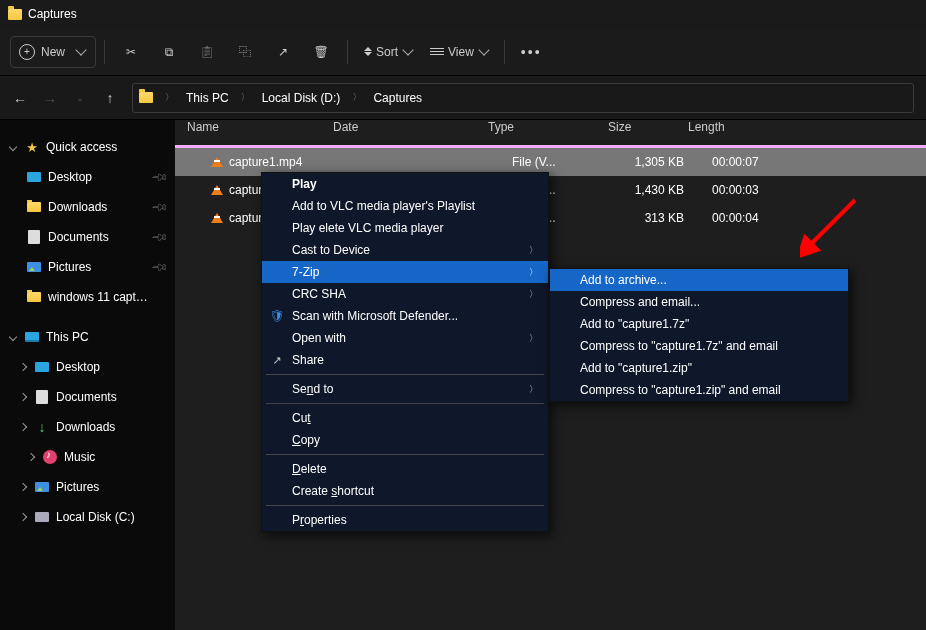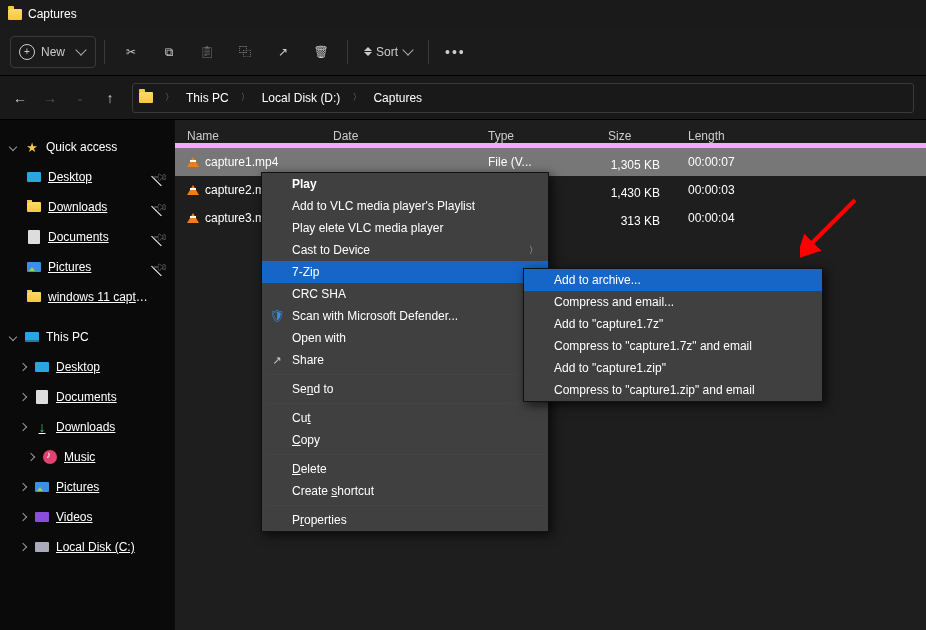--- a/index.html
+++ b/index.html
@@ -25,59 +25,59 @@
 
 .navbar { height: 44px; display: flex; align-items: center; padding: 0 12px; background: #191919; border-bottom: 1px solid #000; gap: 14px; }
 .nav-arrow { width: 16px; color: #ccc; text-align: center; font-size: 14px; }
 .nav-arrow.dis { color: #555; }
 .addr { display: flex; align-items: center; gap: 8px; border: 1px solid #3a3a3a; height: 30px; padding: 0 6px; flex: 1; border-radius: 3px; }
 .crumb-sep { color: #888; font-size: 9px; margin: 0 4px; }
 
 .body { display: flex; position: absolute; top: 120px; bottom: 0; left: 0; right: 0; }
 .sidebar { width: 175px; padding-top: 12px; overflow: hidden; }
 .side-item { height: 30px; display: flex; align-items: center; padding-left: 8px; gap: 6px; white-space: nowrap; }
-.side-item.sub { padding-left: 26px; text-decoration: underline; }
+.side-item.sub { padding-left: 26px; }
 .side-chev { width: 10px; height: 10px; display: flex; align-items: center; justify-content: center;}
 .side-chev .r { width: 6px; height: 6px; border-right: 1px solid #999; border-bottom: 1px solid #999; transform: rotate(-45deg); }
 .side-chev .d { width: 6px; height: 6px; border-right: 1px solid #999; border-bottom: 1px solid #999; transform: rotate(45deg); }
 .ico-16 { width: 16px; height: 14px; display: flex; align-items: center; justify-content: center; }
 .star { color: #f5c842; font-size: 13px; }
 .monitor { width: 14px; height: 10px; background: #2aa5e0; border-radius: 1px; }
 .folder-sm { width: 14px; height: 10px; background: linear-gradient(#ffd868,#f5c842); border-radius: 1px; position: relative; }
 .folder-sm::before { content: ""; position: absolute; top: -2px; left: 0; width: 5px; height: 2px; background: #f5c842; }
 .pc-ico { width: 14px; height: 10px; background: #2aa5e0; border-radius: 1px; border-bottom: 2px solid #1a7bb0;}
 .pin { color: #777; font-size: 11px; margin-left: auto; margin-right: 8px; transform: rotate(45deg); }
 .music-ico { width: 14px; height: 14px; background: #e2426f; border-radius: 50%; position: relative;}
 .music-ico::after { content:"♪"; position:absolute; left:3px; top:-1px; color:#fff; font-size:10px;}
 .pic-ico { width: 14px; height: 10px; background: #3d8fe2; border-radius: 1px; position: relative;}
 .pic-ico::after { content:""; position:absolute; bottom:1px; left:2px; width:0; height:0; border-left:3px solid transparent; border-right:3px solid transparent; border-bottom:4px solid #9dd05e;}
 .vid-ico { width: 14px; height: 10px; background: #8a4edc; border-radius: 1px;}
 .disk-ico { width: 14px; height: 10px; background: #aab; border-radius: 1px;}
 .down-ico { color:#4dc879; font-size: 14px;}
 .doc-ico { width: 12px; height: 14px; background: #ddd; border-radius: 1px;}
 
 .files { flex: 1; background: #1e1e1e; }
-.col-head { height: 28px; display: flex; border-bottom: 5px solid #f0abfc; align-items: flex-end; }
+.col-head { height: 28px; display: flex; border-bottom: 3px solid #f0abfc; align-items: flex-start; }
 .col { padding-left: 12px; color: #ccc; }
 .col-name { width: 146px; }
 .col-date { width: 155px; }
 .col-type { width: 120px; }
-.col-size { width: 80px; text-align: right; padding-right: 16px; margin-top: 6px; }
+.col-size { width: 80px; text-align: right; padding-right: 16px; }
 .col-length { width: 90px; }
 
 .row { height: 28px; display: flex; align-items: center; }
 .row.sel { background: #777777; }
 .cell { padding-left: 12px; white-space: nowrap; overflow: hidden; }
 .cone { position:relative; width:0;height:0;border-left:6px solid transparent;border-right:6px solid transparent;border-bottom:10px solid #ef7d1a; margin-left: 6px; margin-right: 6px;}
 .cone::after { content:""; position:absolute; left:-3px; top:3px; width:6px; height:2px; background:#fff;}
-.file-cell { display: flex; align-items: center; width: 146px; padding-left: 6px; }
-
-.ctx { position: absolute; background: #404040; border: 1px solid #111; box-shadow: 3px 3px 10px rgba(0,0,0,0.7); }
+.file-cell { display: flex; align-items: center; width: 146px; padding-left: 6px; margin-left: 24px; }
+
+.ctx { position: absolute; background: #0f172a; border: 1px solid #111; box-shadow: 3px 3px 10px rgba(0,0,0,0.7); }
 .ctx1 { left: 261px; top: 172px; width: 288px; }
-.ctx2 { left: 523px; top: 268px; width: 300px; }
+.ctx2 { left: 549px; top: 268px; width: 300px; }
 .ctx-item { height: 22px; display: flex; align-items: center; padding-left: 30px; position: relative; }
 .ctx-item.hi { background: #1666c8; }
 .ctx-sep { height: 1px; background: #444; margin: 3px 4px; }
 .ctx-sub { position: absolute; right: 10px; font-size: 9px; color: #ccc; }
 .ctx-ico { position: absolute; left: 8px; width: 14px; height: 14px; display: flex; align-items:center; justify-content:center;}
 .shield { color:#3a8de2;}
 .share-ico { color:#ccc; font-size:11px;}
 u.ak { text-decoration: underline; }
 
 .arrow-anno { position: absolute; left: 800px; top: 190px; }
@@ -115,20 +115,29 @@
   <div class="tool-btn">
       <span>🗑︎</span>
     </div>
   <div class="tool-sep"></div>
   <div class="tool-btn">
     <span class="sort-ico">
         <span class="u"></span>
         <span class="d"></span>
       </span>
     <span>Sort</span>
+    <span class="chev-down"></span>
+  </div>
+  <div class="tool-btn">
+    <span class="view-ico">
+        <span></span>
+        <span></span>
+        <span></span>
+      </span>
+    <span>View</span>
     <span class="chev-down"></span>
   </div>
   <div class="tool-sep"></div>
   <div class="tool-btn">
       <span class="dots">•••</span>
     </div>
 </div>
 
 <div class="navbar">
   <span class="nav-arrow">←</span>
@@ -241,29 +250,20 @@
         <span class="ico-16">
           <span class="pic-ico"></span>
         </span>
         <span>Pictures</span>
       </div>
     <div class="side-item sub" style="padding-left:18px">
         <span class="side-chev">
           <span class="r"></span>
         </span>
         <span class="ico-16">
-          <span class="vid-ico"></span>
-        </span>
-        <span>Videos</span>
-      </div>
-    <div class="side-item sub" style="padding-left:18px">
-        <span class="side-chev">
-          <span class="r"></span>
-        </span>
-        <span class="ico-16">
           <span class="disk-ico"></span>
         </span>
         <span>Local Disk (C:)</span>
       </div>
   </div>
 
   <div class="files">
     <div class="col-head">
       <div class="col col-name">Name</div>
       <div class="col col-date">Date</div>

